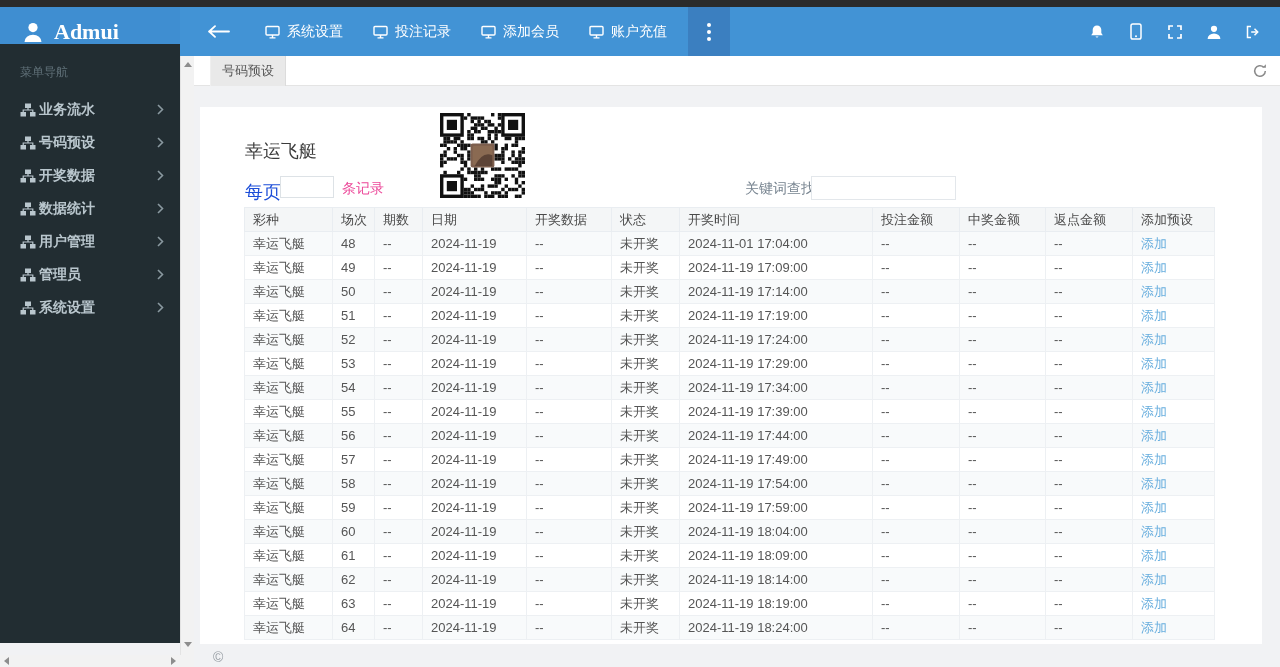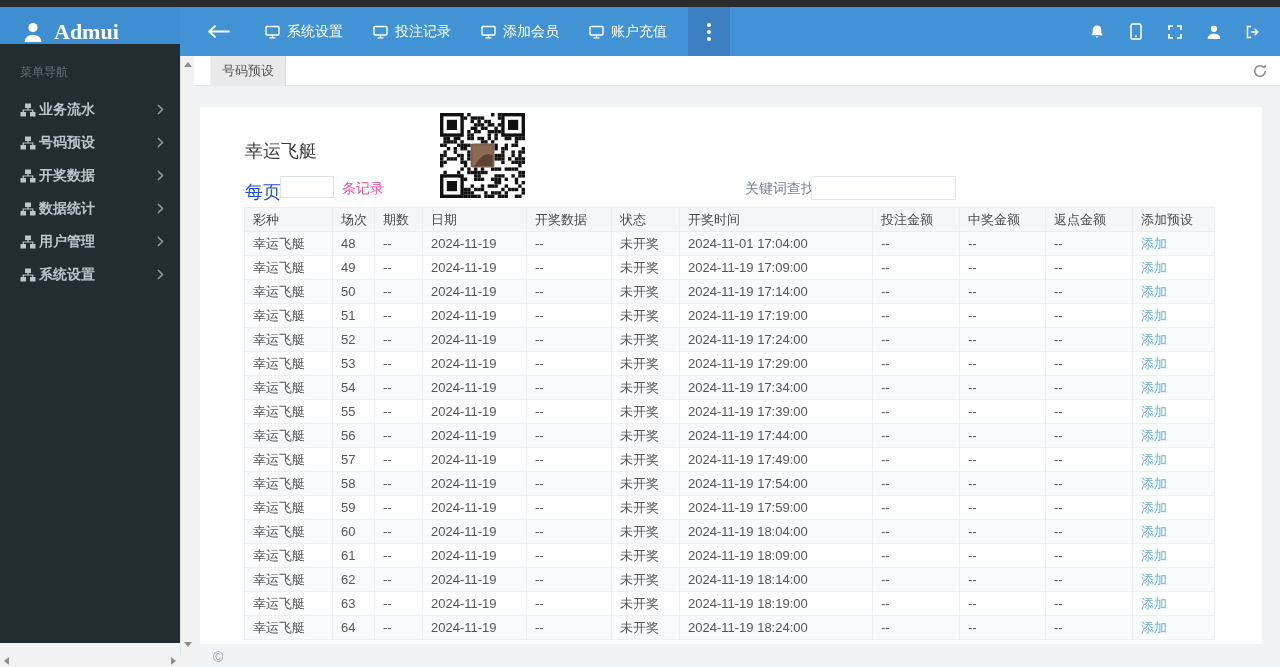--- a/index.html
+++ b/index.html
@@ -213,20 +213,34 @@
         <div class="side-item">
           <span class="s-icon">
             <svg width="16" height="14" viewBox="0 0 16 14">
               <rect x="5" y="0.5" width="6" height="4.5" fill="#b9c6cd"></rect>
               <rect x="0.5" y="9" width="5.5" height="4.5" fill="#b9c6cd"></rect>
               <rect x="10" y="9" width="5.5" height="4.5" fill="#b9c6cd"></rect>
               <path d="M8 5v2M3.2 9V7h9.6v2" stroke="#b9c6cd" stroke-width="1.2" fill="none"></path>
             </svg>
           </span>
           <span class="lbl">用户管理</span>
+          <svg width="7" height="11" viewBox="0 0 7 11">
+            <path d="M1 1l4.5 4.5L1 10" stroke="#8a99a0" stroke-width="1.6" fill="none"></path>
+          </svg>
+        </div>
+        <div class="side-item">
+          <span class="s-icon">
+            <svg width="16" height="14" viewBox="0 0 16 14">
+              <rect x="5" y="0.5" width="6" height="4.5" fill="#b9c6cd"></rect>
+              <rect x="0.5" y="9" width="5.5" height="4.5" fill="#b9c6cd"></rect>
+              <rect x="10" y="9" width="5.5" height="4.5" fill="#b9c6cd"></rect>
+              <path d="M8 5v2M3.2 9V7h9.6v2" stroke="#b9c6cd" stroke-width="1.2" fill="none"></path>
+            </svg>
+          </span>
+          <span class="lbl">管理员</span>
           <svg width="7" height="11" viewBox="0 0 7 11">
             <path d="M1 1l4.5 4.5L1 10" stroke="#8a99a0" stroke-width="1.6" fill="none"></path>
           </svg>
         </div>
         <div class="side-item">
           <span class="s-icon">
             <svg width="16" height="14" viewBox="0 0 16 14">
               <rect x="5" y="0.5" width="6" height="4.5" fill="#b9c6cd"></rect>
               <rect x="0.5" y="9" width="5.5" height="4.5" fill="#b9c6cd"></rect>
               <rect x="10" y="9" width="5.5" height="4.5" fill="#b9c6cd"></rect>

